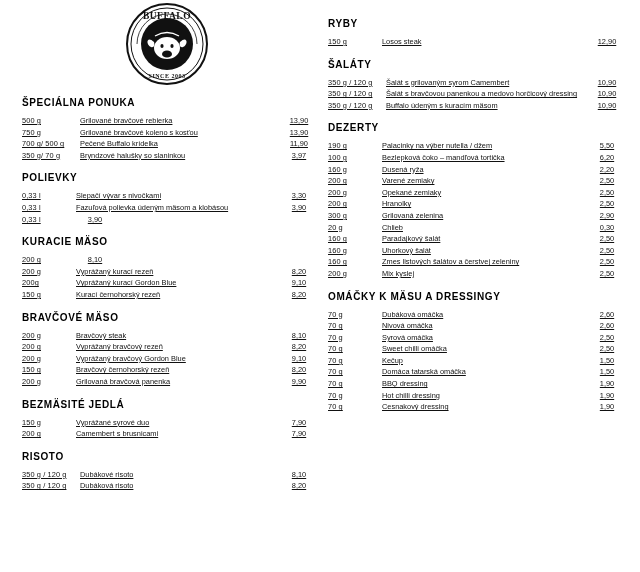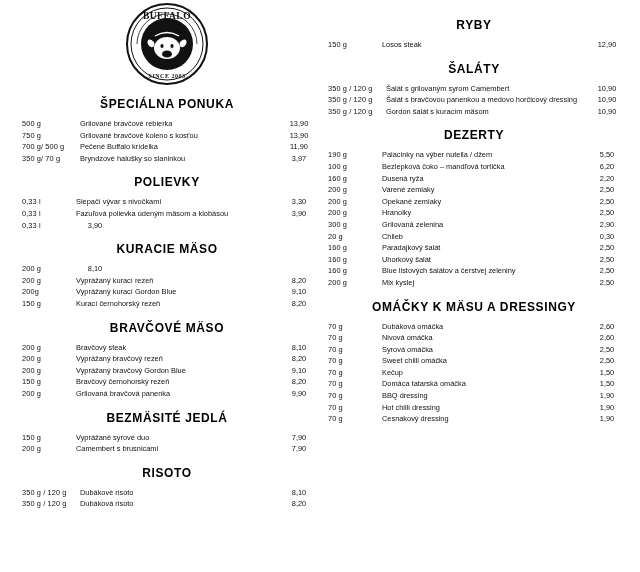--- a/index.html
+++ b/index.html
@@ -38,30 +38,30 @@
     margin-bottom: 4px;
   }
   .logo {
     width: 84px;
     height: 84px;
     position: relative;
   }
   .logo svg { display: block; }
 
   .section-title {
-    text-align: center;
+    text-align: left;
     font-weight: bold;
-    font-size: 12px;
+    font-size: 10px;
     letter-spacing: 0.6px;
     margin: 11px 0 7px 0;
     color: #000;
   }
   .section-title.first { margin-top: 4px; }
 
-  .rows { width: 100%; }
+  .rows { width: 100%; text-decoration: underline; }
   .row {
     display: flex;
     align-items: baseline;
     font-size: 7.4px;
     line-height: 11.6px;
     color: #111;
     white-space: nowrap;
   }
   .qty {
     width: 54px;
@@ -268,21 +268,21 @@
           <span class="name">Šalát s grilovaným syrom Camembert</span>
           <span class="price">10,90</span>
         </div>
         <div class="row">
           <span class="qty wide">350 g / 120 g</span>
           <span class="name">Šalát s bravčovou panenkou a medovo horčicový dressing</span>
           <span class="price">10,90</span>
         </div>
         <div class="row">
           <span class="qty wide">350 g / 120 g</span>
-          <span class="name">Gordon šalát s kuracím mäsom</span>
+          <span class="name">Buffalo údeným s kuracím mäsom</span>
           <span class="price">10,90</span>
         </div>
       </div>
     </div>
 
     <div>
       <div class="section-title">DEZERTY</div>
       <div class="rows">
         <div class="row">
           <span class="qty">190 g</span>
@@ -334,21 +334,21 @@
           <span class="name">Paradajkový šalát</span>
           <span class="price">2,50</span>
         </div>
         <div class="row">
           <span class="qty">160 g</span>
           <span class="name">Uhorkový šalát</span>
           <span class="price">2,50</span>
         </div>
         <div class="row">
           <span class="qty">160 g</span>
-          <span class="name">Blue listových šalátov a čerstvej zeleniny</span>
+          <span class="name">Zmes listových šalátov a čerstvej zeleniny</span>
           <span class="price">2,50</span>
         </div>
         <div class="row">
           <span class="qty">200 g</span>
           <span class="name">Mix kyslej</span>
           <span class="price">2,50</span>
         </div>
       </div>
     </div>
 

